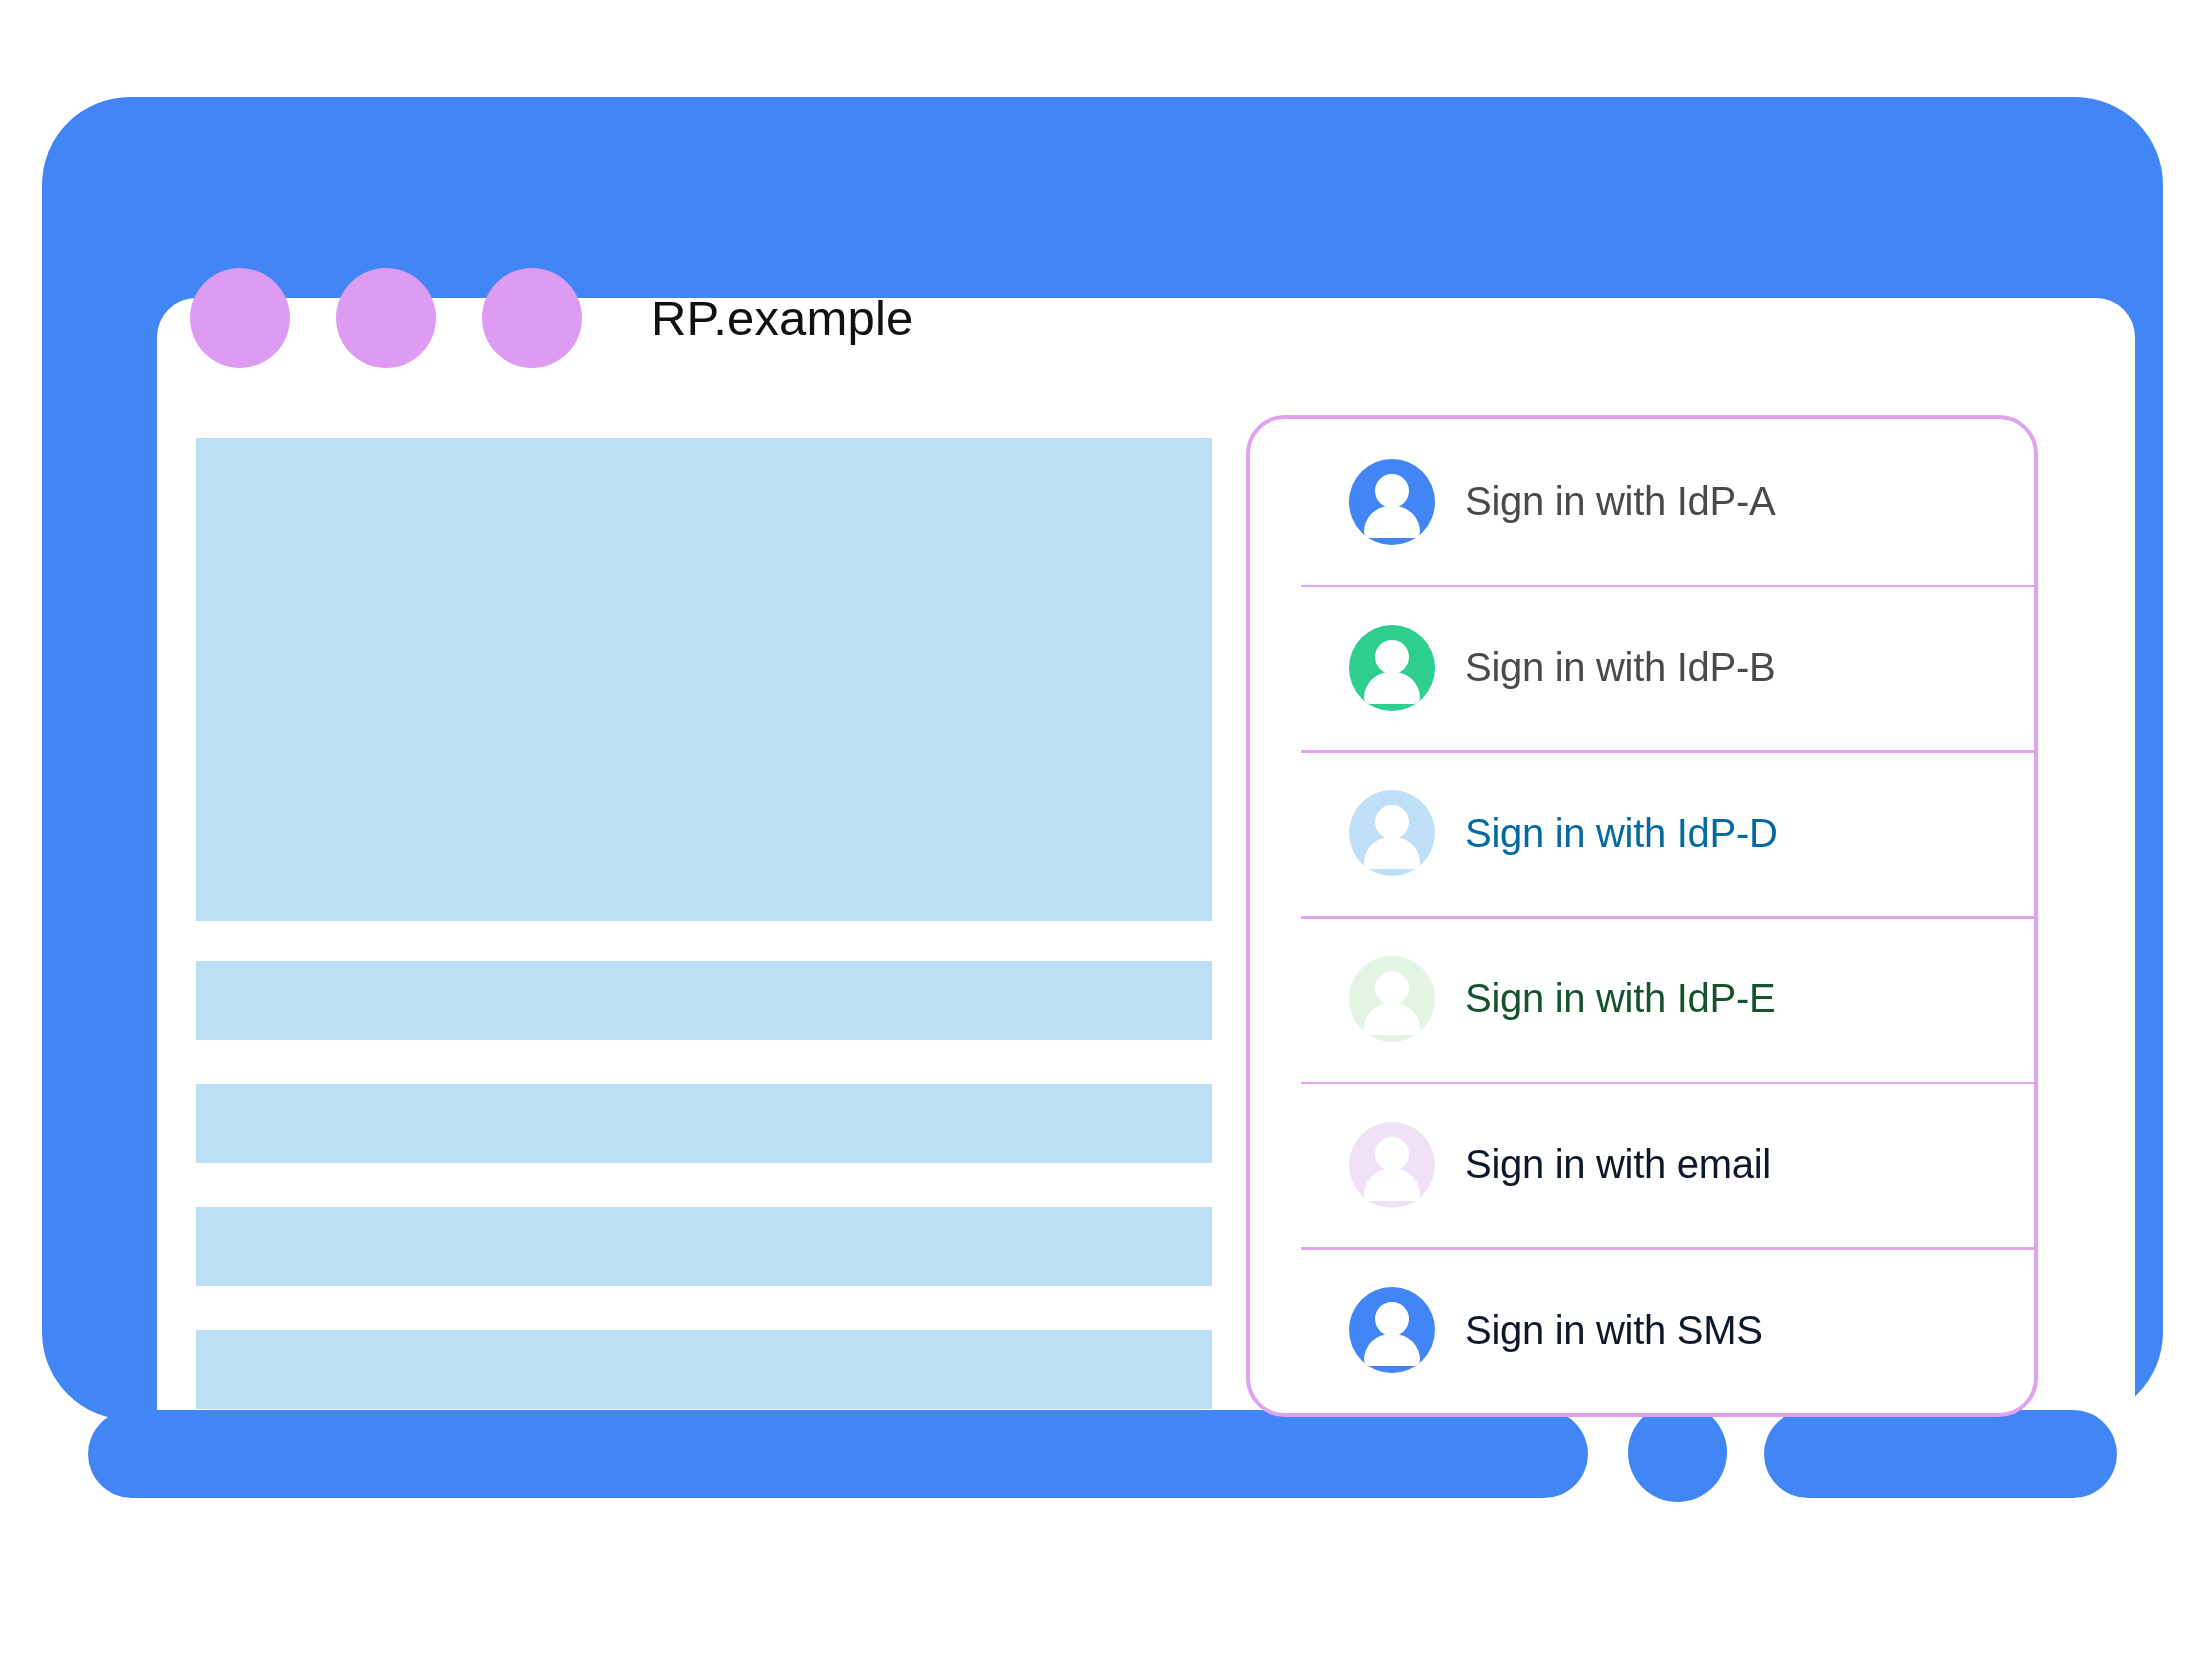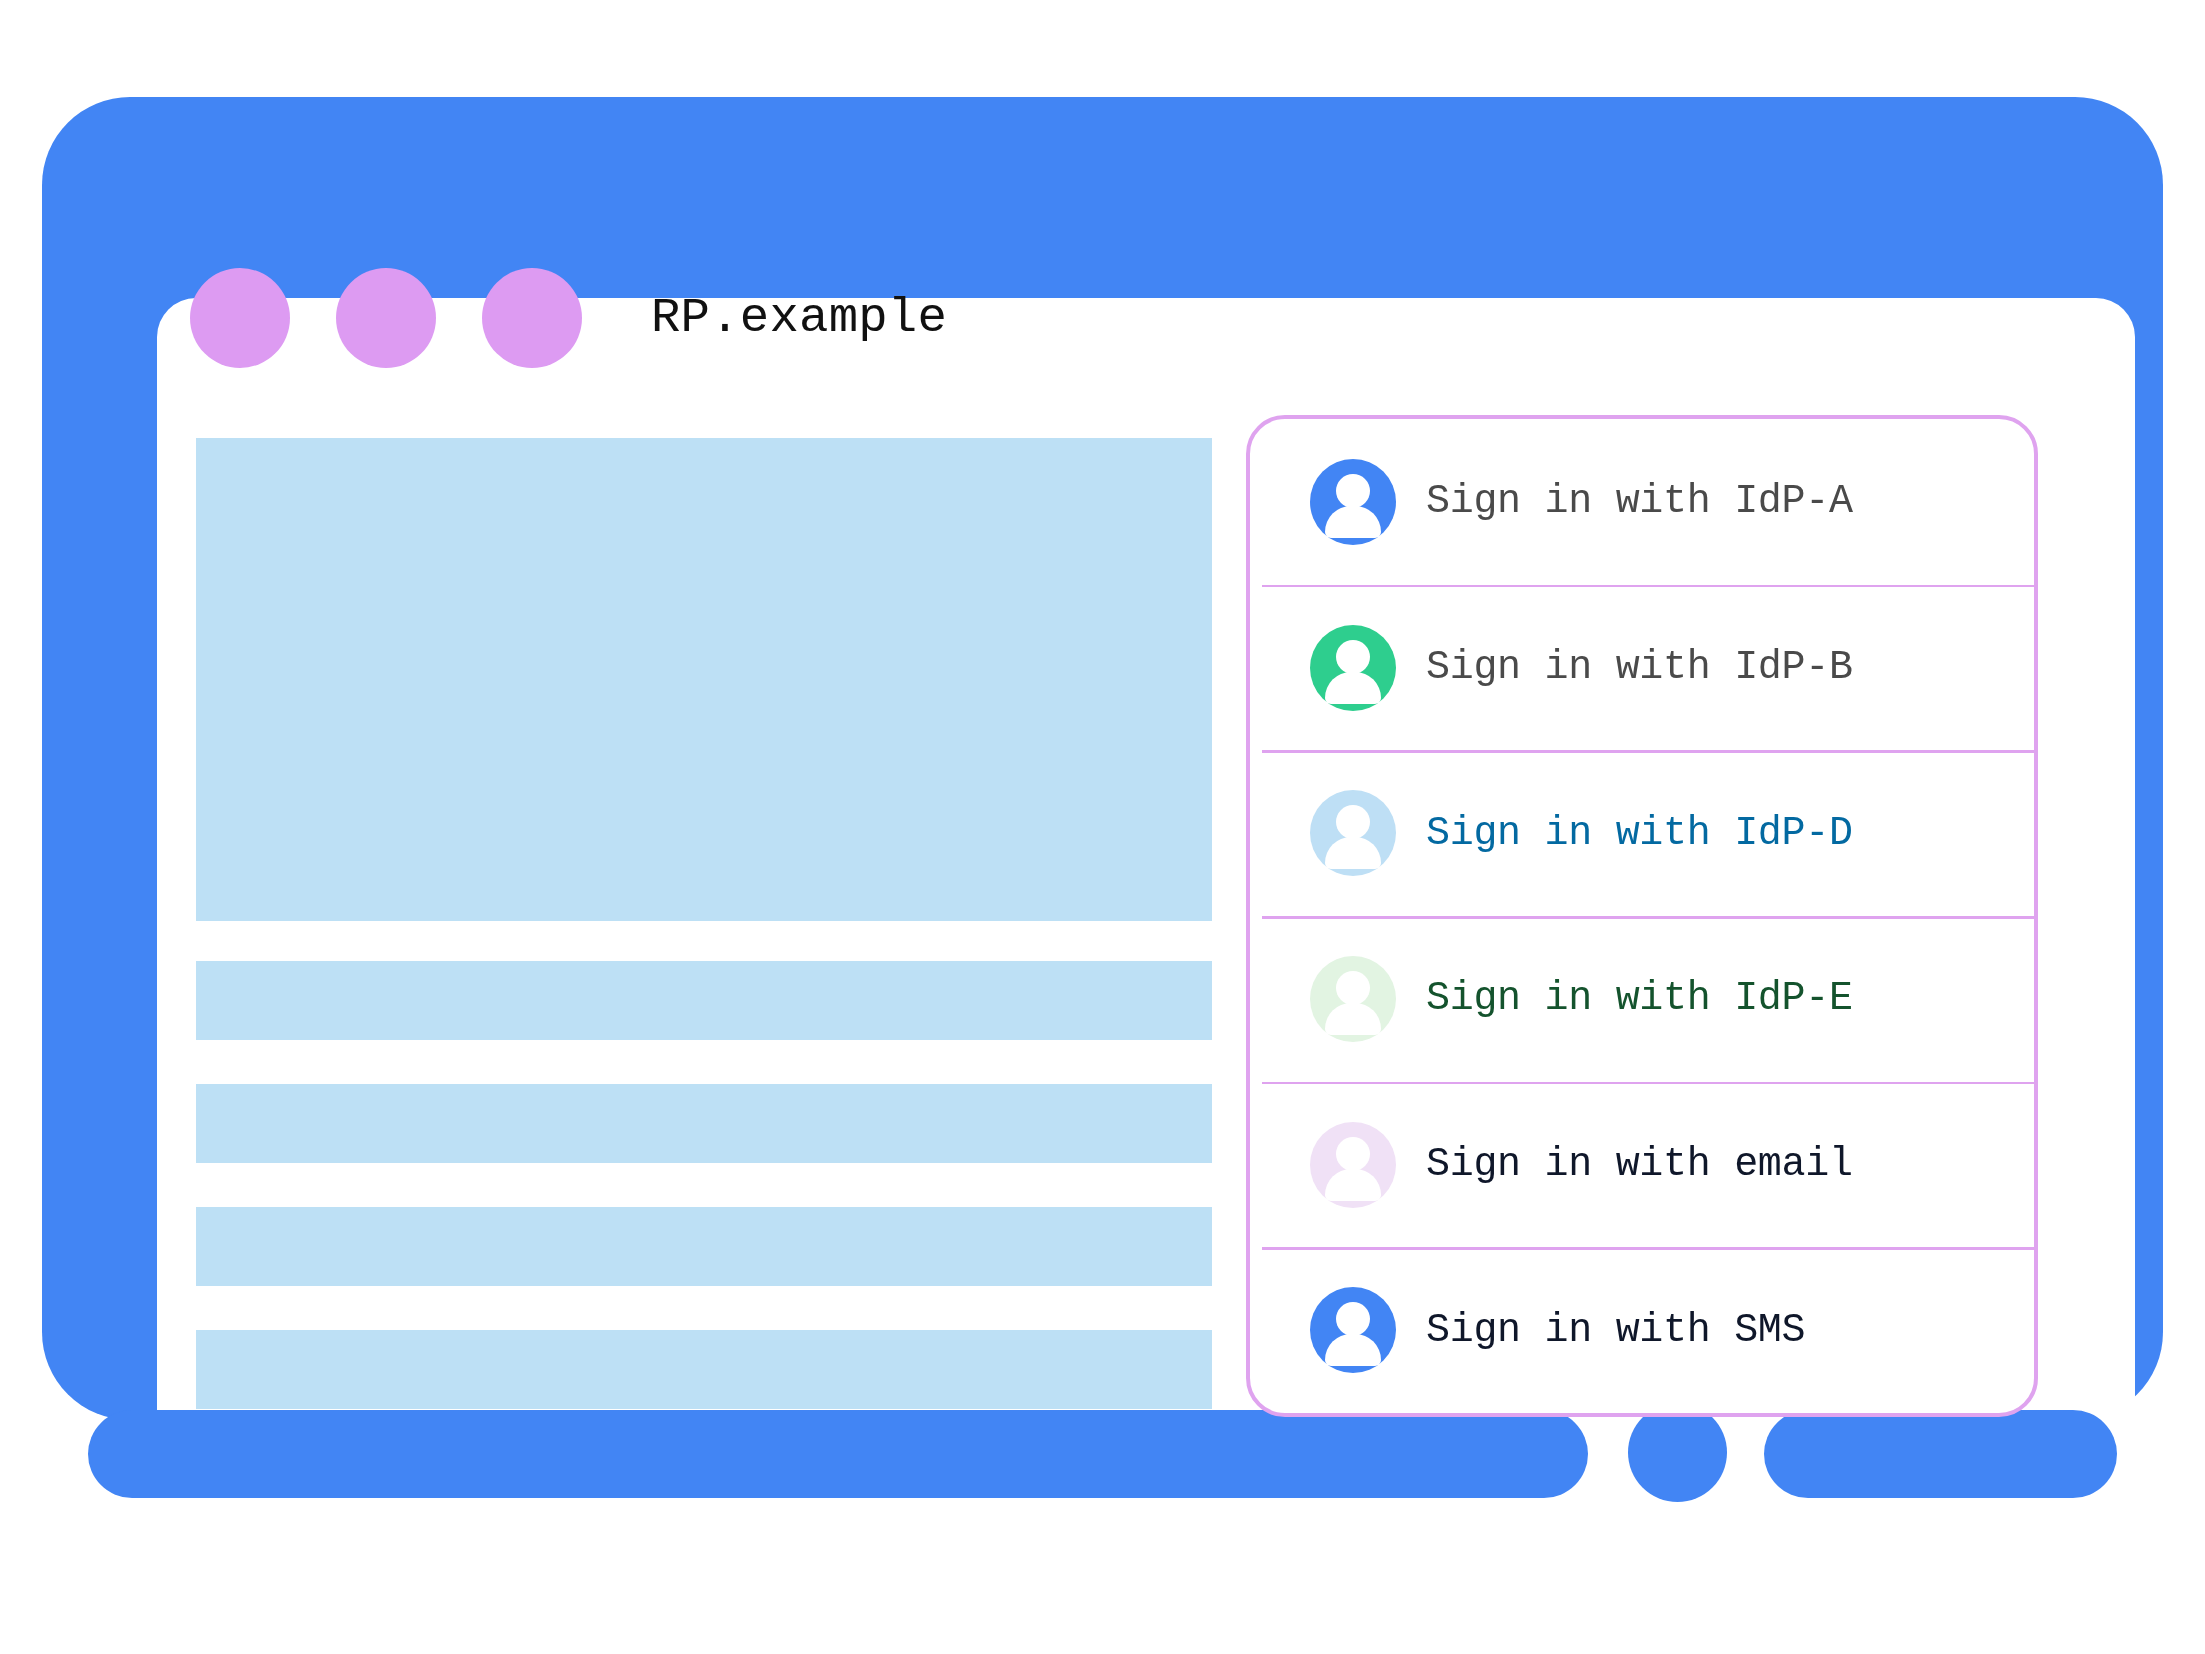--- a/index.html
+++ b/index.html
@@ -9,21 +9,20 @@
   }
   body {
     font-family: "Liberation Sans", sans-serif;
   }
   #stage {
     position: relative;
     width: 2206px;
     height: 1654px;
     background: #ffffff;
     overflow: hidden;
-    font-family: Liberation Mono, monospace;
   }
 
   
   .device-frame {
     position: absolute;
     left: 42px;
     top: 97px;
     width: 2121px;
     height: 1323px;
     background: #4285F4;
@@ -117,20 +116,21 @@
     background: #ffffff;
     border: 4.4px solid #DFA3EF;
     border-radius: 39px;
     box-sizing: border-box;
     overflow: hidden;
   }
   .chooser-list {
     display: flex;
     flex-direction: column;
     height: 100%;
+    margin-left: 39px;
   }
   .chooser-row {
     flex: 1 1 0;
     display: flex;
     align-items: center;
     padding-left: 60px;
     position: relative;
     box-sizing: border-box;
   }
   .chooser-row + .chooser-row::before {

